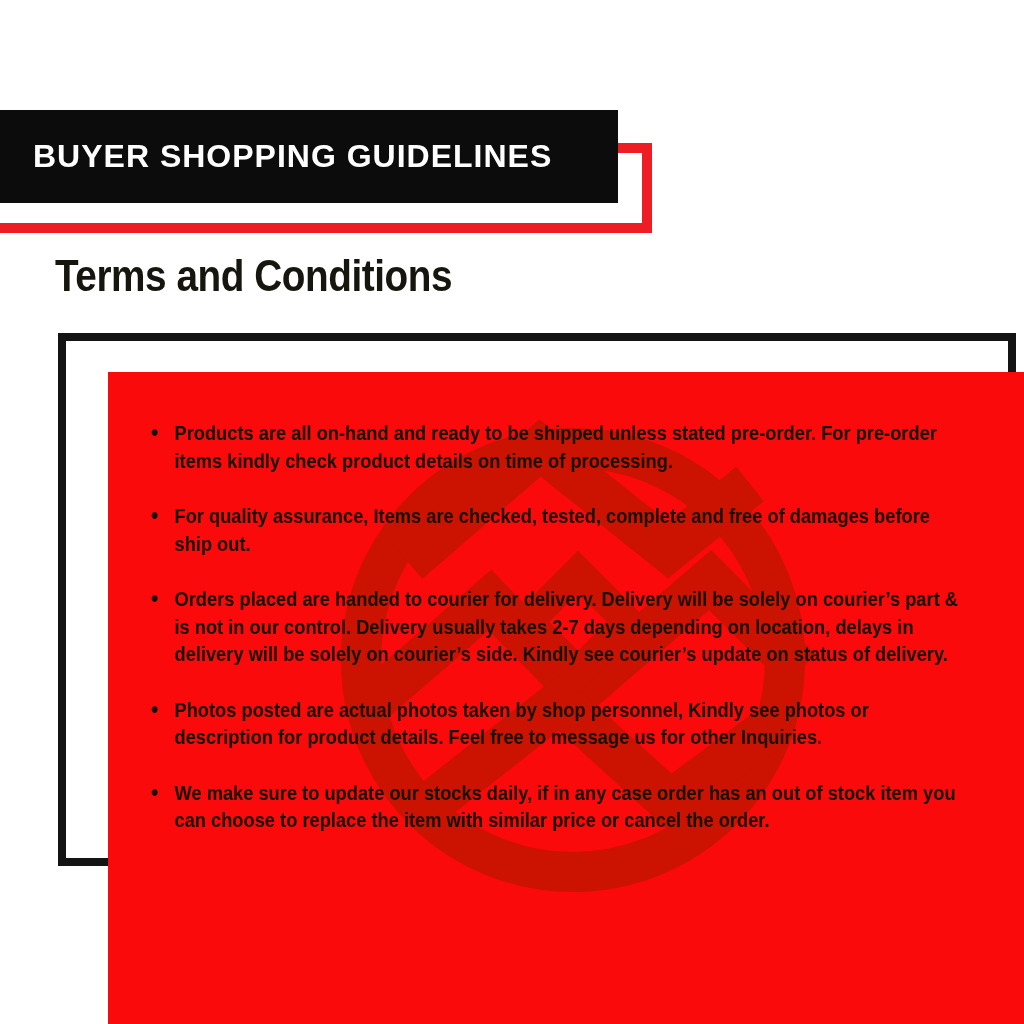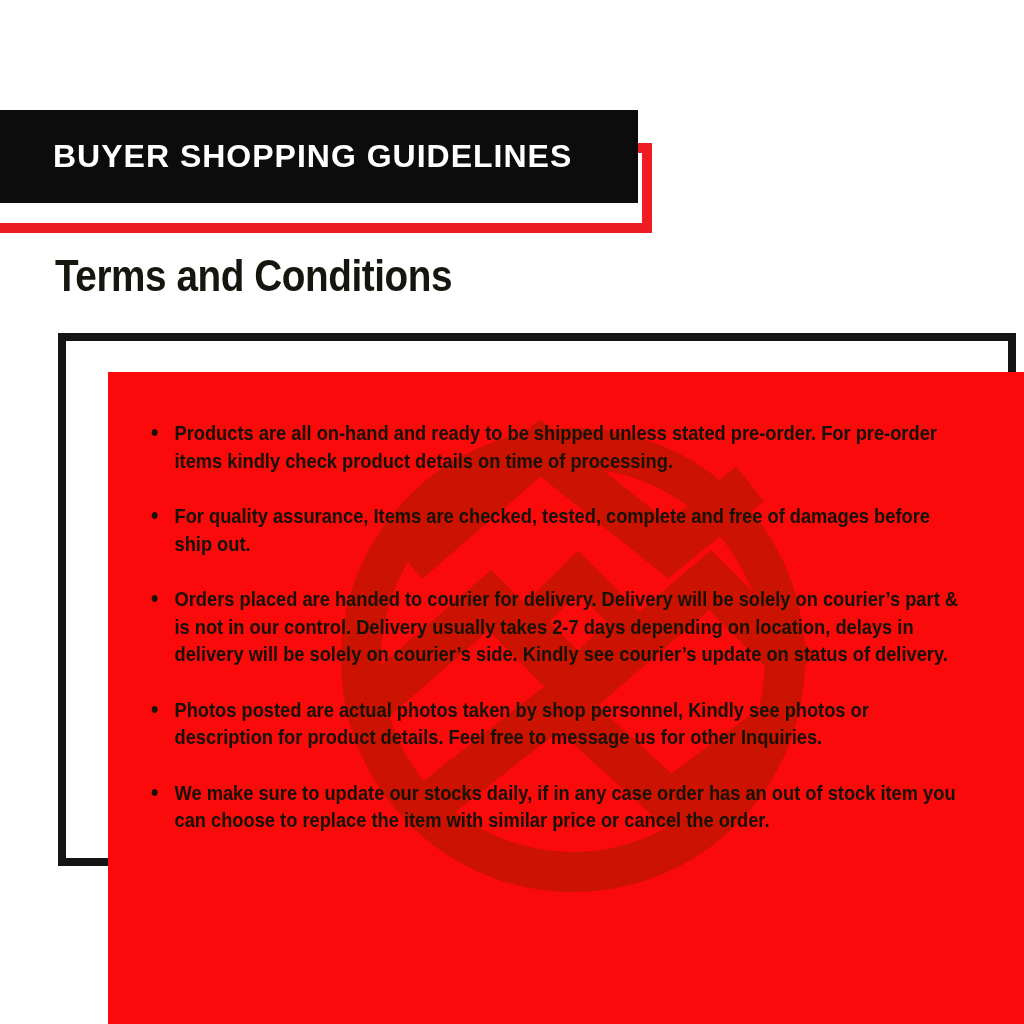--- a/index.html
+++ b/index.html
@@ -19,21 +19,21 @@
     box-sizing:border-box;
     background:transparent;
     z-index:1;
   }
   .banner{
     position:absolute;
     left:0;top:110px;
     width:618px;height:93px;
     background:#0c0c0c;
     z-index:2;
-    display:flex;align-items:center;padding-left:20px;
+    display:flex;align-items:center;
   }
   .banner-title{
     color:#ffffff;
     font-weight:bold;
     font-size:32px;
     letter-spacing:1px;
     padding-left:33px;
     white-space:nowrap;
   }
   .page-heading{

